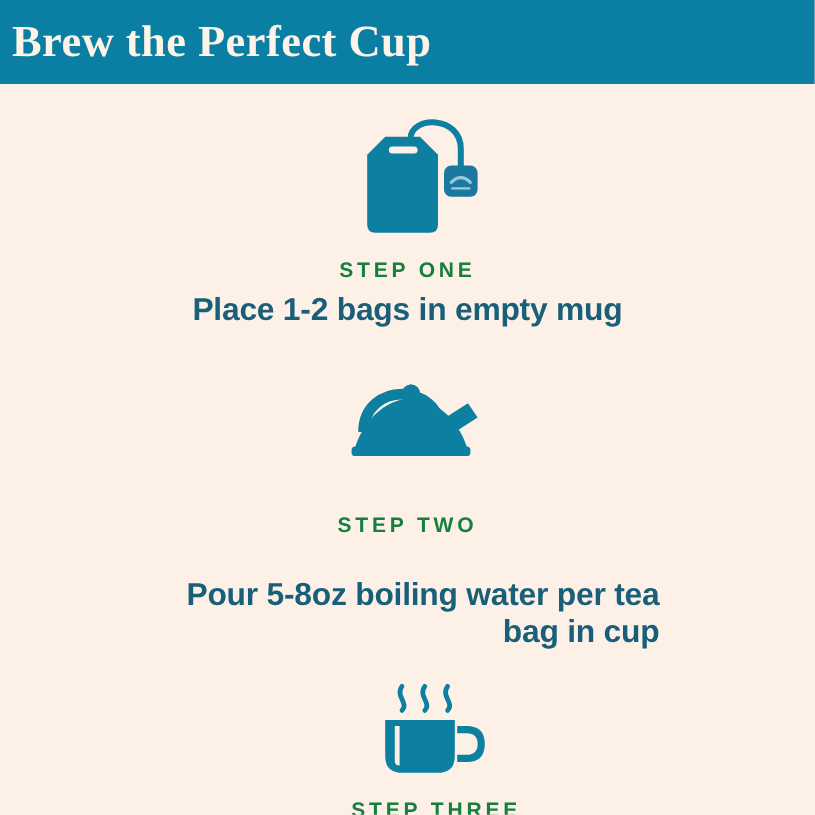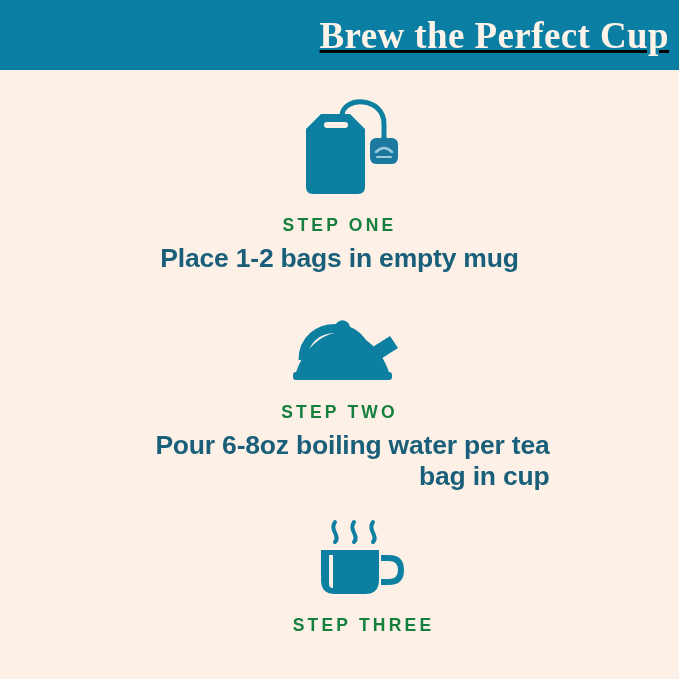--- a/index.html
+++ b/index.html
@@ -21,24 +21,23 @@
     display: flex;
     flex-direction: column;
   }
   
   .banner {
     width: 100%;
     height: 70px;
     background: #0a7fa3;
     display: flex;
     align-items: center;
-    justify-content: flex-end;
+    justify-content: flex-start;
     box-sizing: border-box;
     flex: 0 0 auto;
-    text-decoration: underline;
   }
   .banner-title {
     font-family: "Liberation Serif", "DejaVu Serif", serif;
     font-weight: bold;
     font-size: 37px;
     color: #fdf3e8;
     letter-spacing: 0.4px;
     line-height: 1;
     margin: 0;
     padding: 0 10px;
@@ -78,21 +77,21 @@
     font-size: 26.5px;
     font-weight: bold;
     color: #1a5f7a;
     text-align: right;
     line-height: 1.17;
     margin-top: 7px;
     max-width: 430px;
     letter-spacing: -0.2px;
   }
   .step-1 .step-icon { margin-top: 6px; }
-  .step-2 { margin-top: 26px; }
+  .step-2 { margin-top: 26px; gap: 25px; }
   .step-3 { margin-top: 22px; padding-left: 48px; }
   .step-2 .step-text { max-width: 420px; }
 </style>
 </head>
 <body>
 
 <div class="page">
 
   <div class="banner">
     <h1 class="banner-title">Brew the Perfect Cup</h1>
@@ -120,21 +119,21 @@
         <svg width="130" height="86" viewBox="0 0 130 86" xmlns="http://www.w3.org/2000/svg">
           <path d="M28 60 C28 18, 92 18, 92 60" fill="none" stroke="#0d7fa0" stroke-width="9"></path>
           <path d="M60 28 a7.5 7.5 0 0 1 15 0 Z" fill="#0d7fa0"></path>
           <circle cx="67.5" cy="28" r="7.5" fill="#0d7fa0"></circle>
           <path d="M93 50 L115 36 L123 48 L101 62 Z" fill="#0d7fa0"></path>
           <path d="M67.5 32 C46 32, 26 52, 20 76 L115 76 C109 52, 89 32, 67.5 32 Z" fill="#0d7fa0"></path>
           <rect x="18" y="72" width="99" height="8" rx="3" fill="#0d7fa0"></rect>
         </svg>
       </div>
       <div class="step-label">STEP TWO</div>
-      <div class="step-text">Pour 6-8oz boiling water per tea bag in cup</div>
+      <div class="step-text">Pour 5-8oz boiling water per tea bag in cup</div>
     </div>
 
     <div class="step step-3">
       <div class="step-icon">
         <svg width="110" height="85" viewBox="0 0 110 85" xmlns="http://www.w3.org/2000/svg">
           <g fill="none" stroke="#0d7fa0" stroke-width="4" stroke-linecap="round">
             <path d="M26 28 C32 22, 20 16, 26 8"></path>
             <path d="M45 28 C51 22, 39 16, 45 8"></path>
             <path d="M64 28 C70 22, 58 16, 64 8"></path>
           </g>

